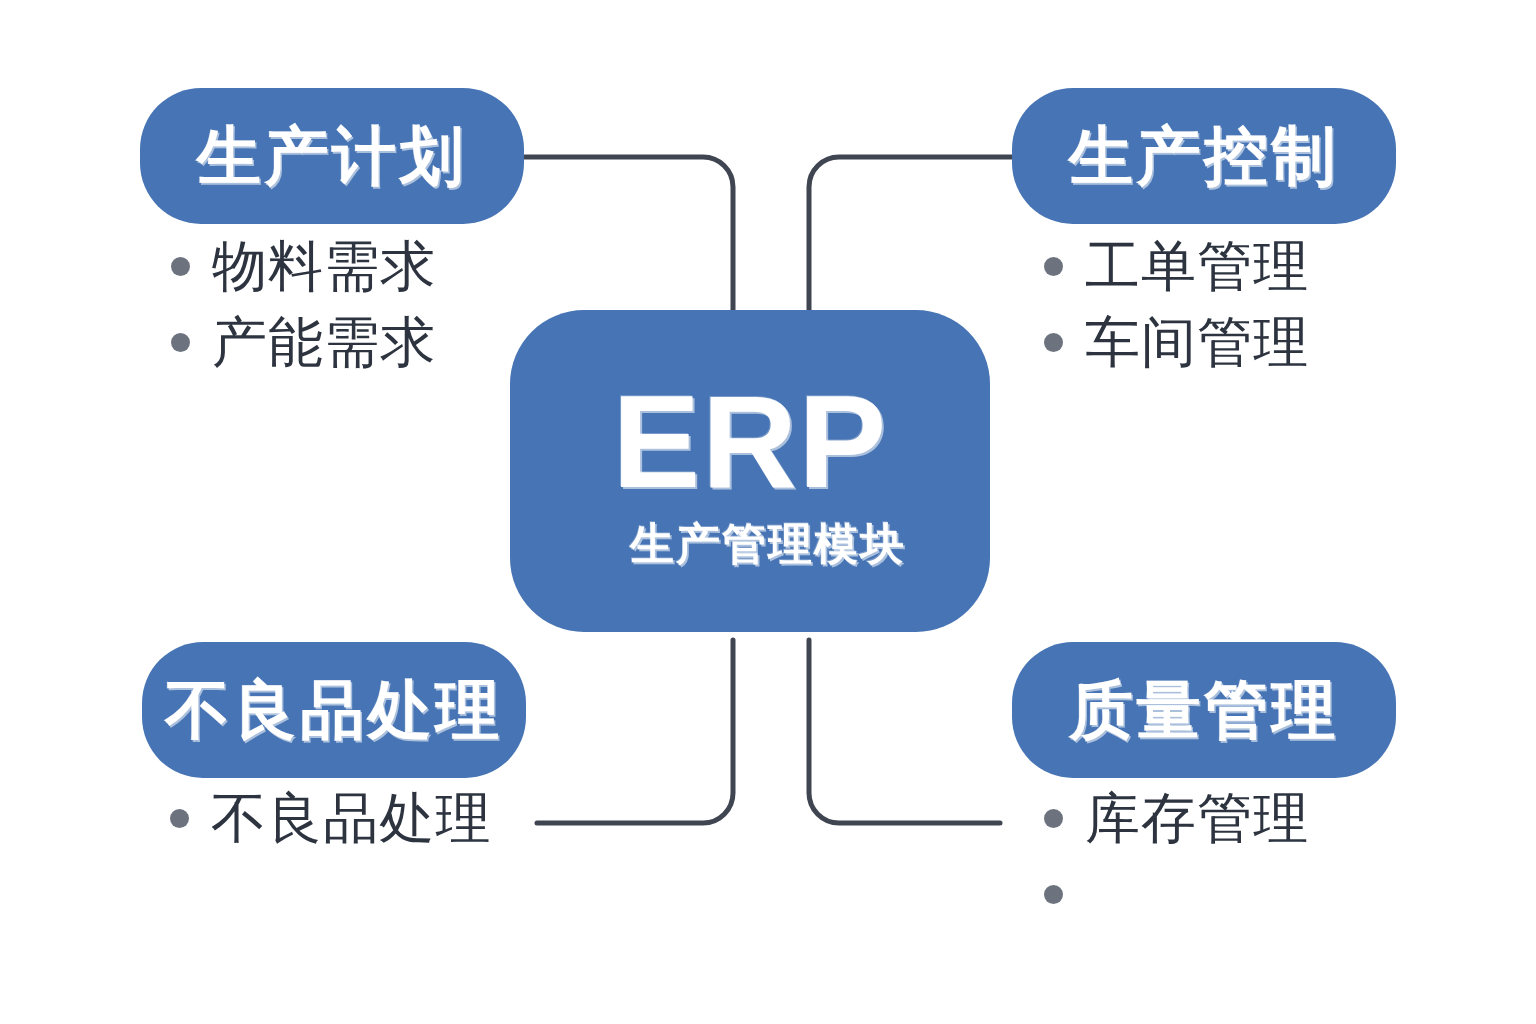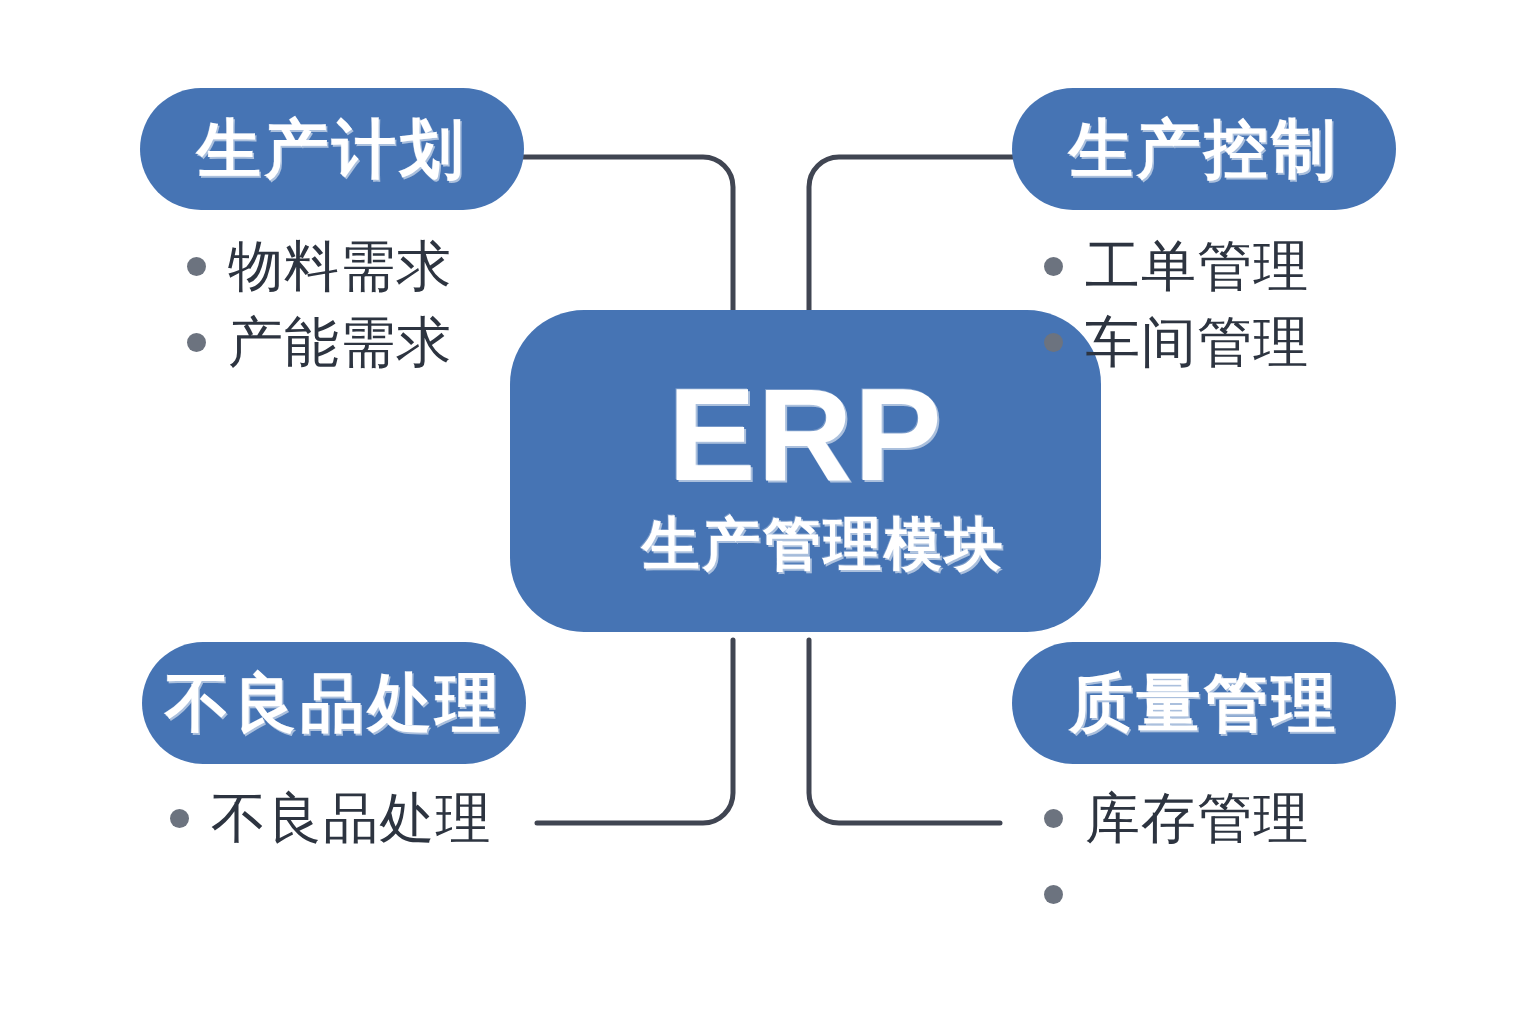--- a/index.html
+++ b/index.html
@@ -44,50 +44,50 @@
     letter-spacing: 0.055em;
     line-height: 1;
     white-space: nowrap;
     text-shadow:
        1.5px 1.5px 0 rgba(255,255,255,0.55),
       -0.5px -0.5px 0 rgba(255,255,255,0.30);
   }
   
   .branch-node {
     width: 384px;
-    height: 122px;
+    height: 136px;
     border-radius: 61px;
   }
   .branch-node .node-label {
     font-size: 64px;
   }
   
   #hub {
     left: 510px;
     top: 310px;
-    width: 591px;
+    width: 480px;
     height: 322px;
     border-radius: 74px;
     flex-direction: column;
     justify-content: center;
   }
   #hub-title {
     color: #ffffff;
     font-size: 132px;
     font-weight: 700;
     line-height: 1;
     letter-spacing: 0.01em;
     margin-bottom: 14px;
     text-shadow:
        2px 2px 0 rgba(255,255,255,0.55),
       -1px -1px 0 rgba(255,255,255,0.28);
   }
   #hub-subtitle {
     color: #ffffff;
-    font-size: 58px;
+    font-size: 44px;
     font-weight: 700;
     line-height: 1;
     letter-spacing: 0.045em;
     text-shadow:
        1.8px 1.8px 0 rgba(255,255,255,0.55),
       -0.6px -0.6px 0 rgba(255,255,255,0.28);
     margin-left: 36px;
   }
   
   .bullets {
@@ -113,21 +113,21 @@
   .bullet-text {
     color: #2D3440;
     font-size: 55px;
     font-weight: 500;
     line-height: 1;
     letter-spacing: 0.02em;
     white-space: nowrap;
   }
   
   #node-tl        { left: 140px;  top: 88px;  }
-  #bullets-tl     { left: 187px;  top: 228px; text-align: center; }
+  #bullets-tl     { left: 171px;  top: 228px; text-align: center; }
   #node-tr        { left: 1012px; top: 88px;  }
   #bullets-tr     { left: 1044px; top: 228px; }
   #node-bl        { left: 142px;  top: 642px; }
   #bullets-bl     { left: 170px;  top: 780px; }
   #node-br        { left: 1012px; top: 642px; }
   #bullets-br     { left: 1044px; top: 780px; }
 </style>
 </head>
 <body>
 

